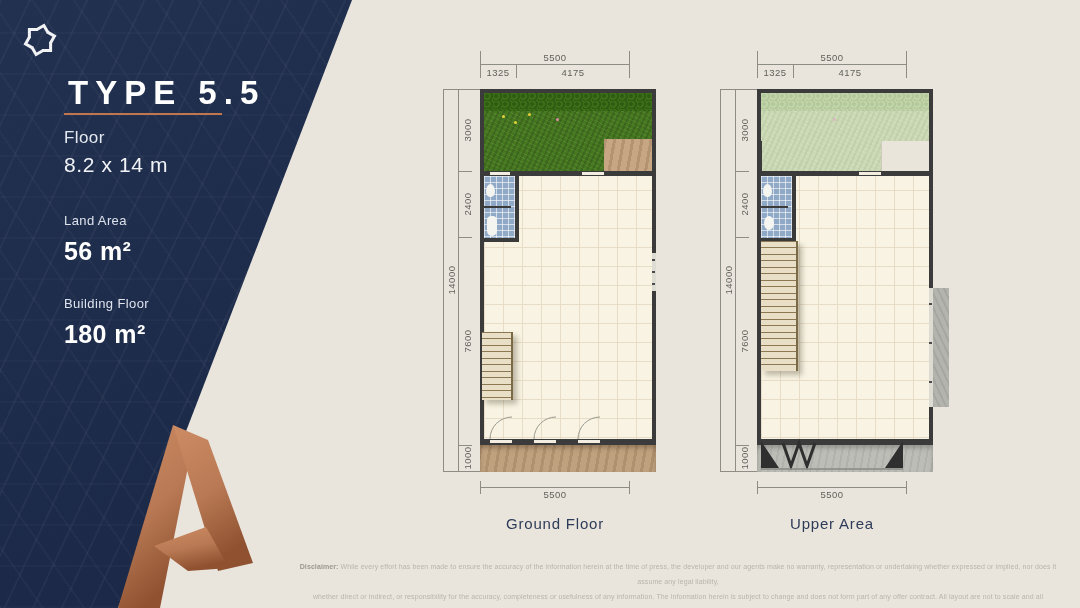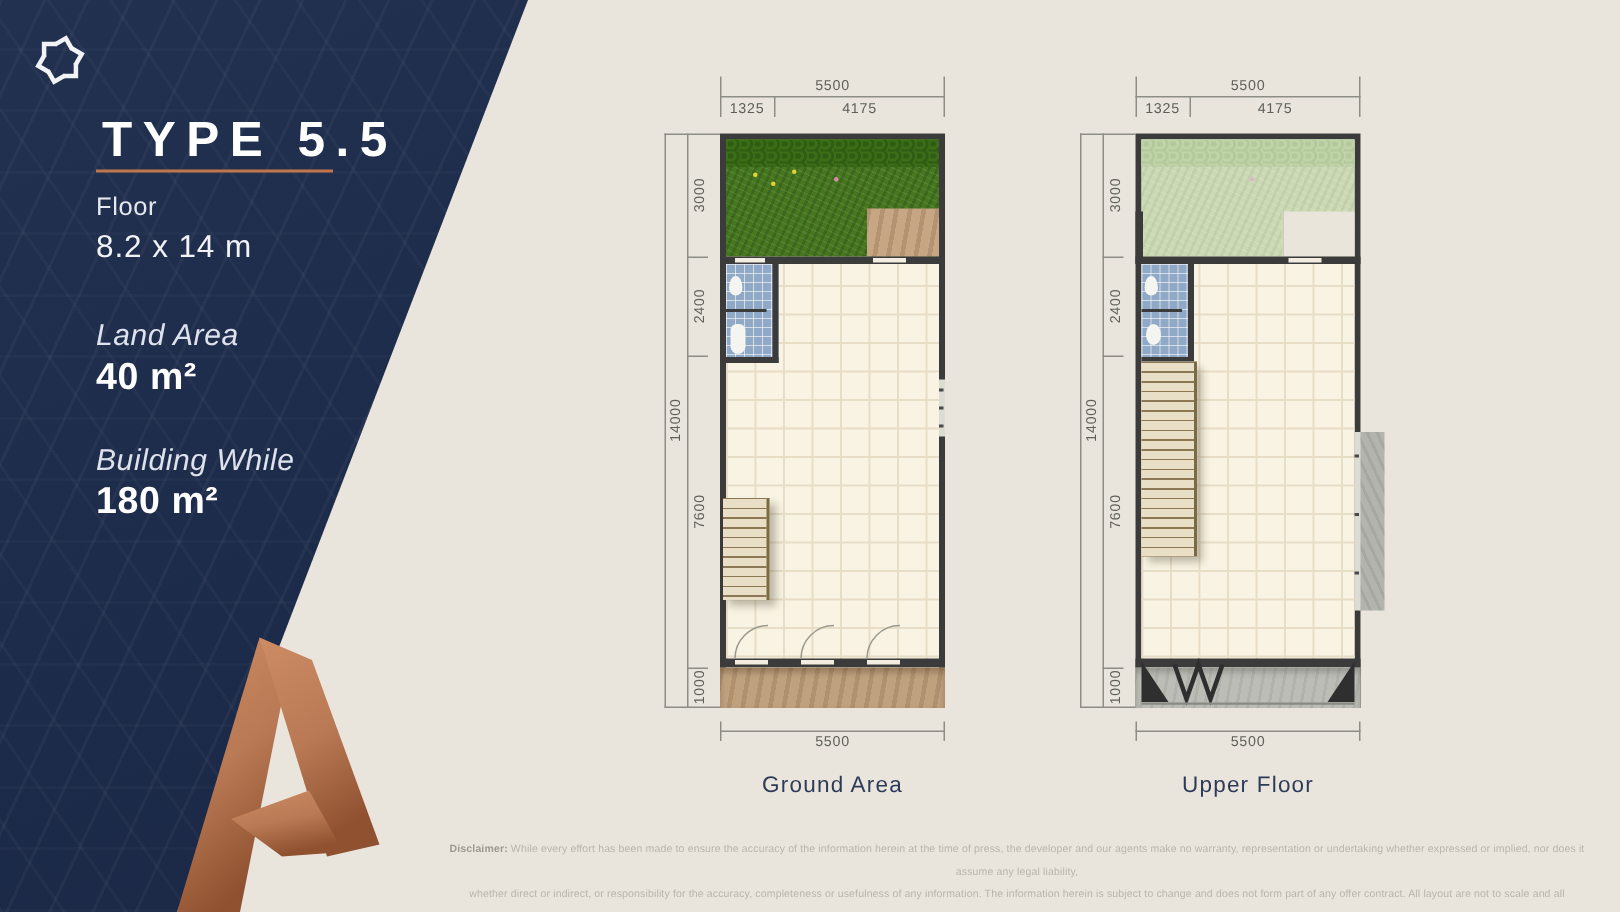--- a/index.html
+++ b/index.html
@@ -13,29 +13,29 @@
   .navy-pattern { position:absolute; inset:0;
     background-image:
       repeating-linear-gradient(115deg, rgba(255,255,255,0.035) 0 2px, transparent 2px 26px),
       repeating-linear-gradient(55deg, rgba(255,255,255,0.028) 0 2px, transparent 2px 34px),
       repeating-linear-gradient(0deg, rgba(255,255,255,0.018) 0 2px, transparent 2px 41px); }
   .type-title { position:absolute; left:68px; top:74px; font-size:33px; font-weight:bold;
     letter-spacing:7px; color:#ffffff; white-space:nowrap; }
   .type-underline { position:absolute; left:64px; top:113px; width:158px; height:2px; background:#c1764e; }
   .t-corner { position:absolute; left:64px; top:128px; font-size:17px; font-weight:400; color:#e4e8ef; letter-spacing:0.4px; }
   .t-size { position:absolute; left:64px; top:153px; font-size:21px; font-weight:400; color:#f1f3f7; letter-spacing:0.6px; }
-  .t-label { position:absolute; left:64px; font-size:20px; font-weight:400; color:#dde2ec; letter-spacing:0.4px;font-style:italic; }
+  .t-label { position:absolute; left:64px; font-size:13px; font-weight:400; color:#dde2ec; letter-spacing:0.4px; }
   .t-value { position:absolute; left:64px; font-size:25px; font-weight:bold; color:#ffffff; letter-spacing:0.4px; }
   .lbl-land { top:213px; } .val-land { top:237px; }
   .lbl-bldg { top:296px; } .val-bldg { top:320px; }
   .brand-logo { position:absolute; left:20px; top:20px; width:40px; height:40px; }
   .a-mark { position:absolute; left:88px; top:418px; width:170px; height:190px; }
 
   
-  .plan { position:absolute; width:150px; height:383px; }
+  .plan { position:absolute; width:176px; height:383px; }
   .plan-ground { left:480px; top:89px; }
   .plan-upper  { left:757px; top:89px; }
   .plan-frame { position:absolute; inset:0; border:4px solid #3b3b3b; background:#f8f3e2; }
   .floor-tiles { position:absolute; left:4px; right:4px; top:82px; bottom:27px; background-color:#f8f3e2;
     background-image:linear-gradient(#e7ddc6 1px, transparent 1px),linear-gradient(90deg,#e7ddc6 1px, transparent 1px);
     background-size:19px 19px; }
   .garden { position:absolute; left:4px; right:4px; top:4px; height:78px; background-color:#45771f;
     background-image:
       repeating-linear-gradient(115deg, rgba(0,0,0,0.14) 0 2px, transparent 2px 5px),
       repeating-linear-gradient(25deg, rgba(255,255,255,0.07) 0 1px, transparent 1px 4px); }
@@ -123,22 +123,22 @@
           <path d="M-6,-9 L0,-15 L6,-9"></path>
         </g>
     </g>
   </svg>
 
   <div class="type-title">TYPE 5.5</div>
   <div class="type-underline"></div>
   <div class="t-corner">Floor</div>
   <div class="t-size">8.2 x 14 m</div>
   <div class="t-label lbl-land">Land Area</div>
-  <div class="t-value val-land">40 m²</div>
-  <div class="t-label lbl-bldg">Building While</div>
+  <div class="t-value val-land">56 m²</div>
+  <div class="t-label lbl-bldg">Building Floor</div>
   <div class="t-value val-bldg">180 m²</div>
 
   <svg class="a-mark" viewBox="0 0 170 190">
     <defs>
       <linearGradient id="copper" x1="0" y1="0" x2="0.35" y2="1">
         <stop offset="0" stop-color="#cd8c64"></stop>
         <stop offset="0.55" stop-color="#b97954"></stop>
         <stop offset="1" stop-color="#8f5130"></stop>
       </linearGradient>
     </defs>
@@ -205,21 +205,21 @@
     <div class="dtext vtext" style="left:-13px;top:41px;">3000</div>
     <div class="dtext vtext" style="left:-13px;top:115px;">2400</div>
     <div class="dtext vtext" style="left:-13px;top:252px;">7600</div>
     <div class="dtext vtext" style="left:-13px;top:369px;">1000</div>
 
     <div class="dline" style="left:0;top:398px;width:150px;height:1px;"></div>
     <div class="dline" style="left:0;top:392px;width:1px;height:13px;"></div>
     <div class="dline" style="left:149px;top:392px;width:1px;height:13px;"></div>
     <div class="dtext dtext-c" style="left:0;width:150px;top:400px;">5500</div>
 
-    <div class="floor-label">Ground Area</div>
+    <div class="floor-label">Ground Floor</div>
   </div>
 
   <div class="plan plan-upper">
     <div class="plan-frame"></div>
     <div class="floor-tiles"></div>
     <div class="garden-faded">
       <div class="hedge-faded"></div>
       <div class="flower" style="left:72px;top:25px;background:#dcb9c4"></div>
     </div>
     <div class="porch-ghost"></div>
@@ -267,21 +267,21 @@
     <div class="dtext vtext" style="left:-13px;top:41px;">3000</div>
     <div class="dtext vtext" style="left:-13px;top:115px;">2400</div>
     <div class="dtext vtext" style="left:-13px;top:252px;">7600</div>
     <div class="dtext vtext" style="left:-13px;top:369px;">1000</div>
 
     <div class="dline" style="left:0;top:398px;width:150px;height:1px;"></div>
     <div class="dline" style="left:0;top:392px;width:1px;height:13px;"></div>
     <div class="dline" style="left:149px;top:392px;width:1px;height:13px;"></div>
     <div class="dtext dtext-c" style="left:0;width:150px;top:400px;">5500</div>
 
-    <div class="floor-label">Upper Floor</div>
+    <div class="floor-label">Upper Area</div>
   </div>
 
   <div class="disclaimer">
     <b>Disclaimer:</b>
     <span>While every effort has been made to ensure the accuracy of the information herein at the time of press, the developer and our agents make no warranty, representation or undertaking whether expressed or implied, nor does it assume any legal liability,</span><br>
     <span>whether direct or indirect, or responsibility for the accuracy, completeness or usefulness of any information. The information herein is subject to change and does not form part of any offer contract. All layout are not to scale and all illustration are artist impressions only.</span>
   </div>
 
 </div>
 

